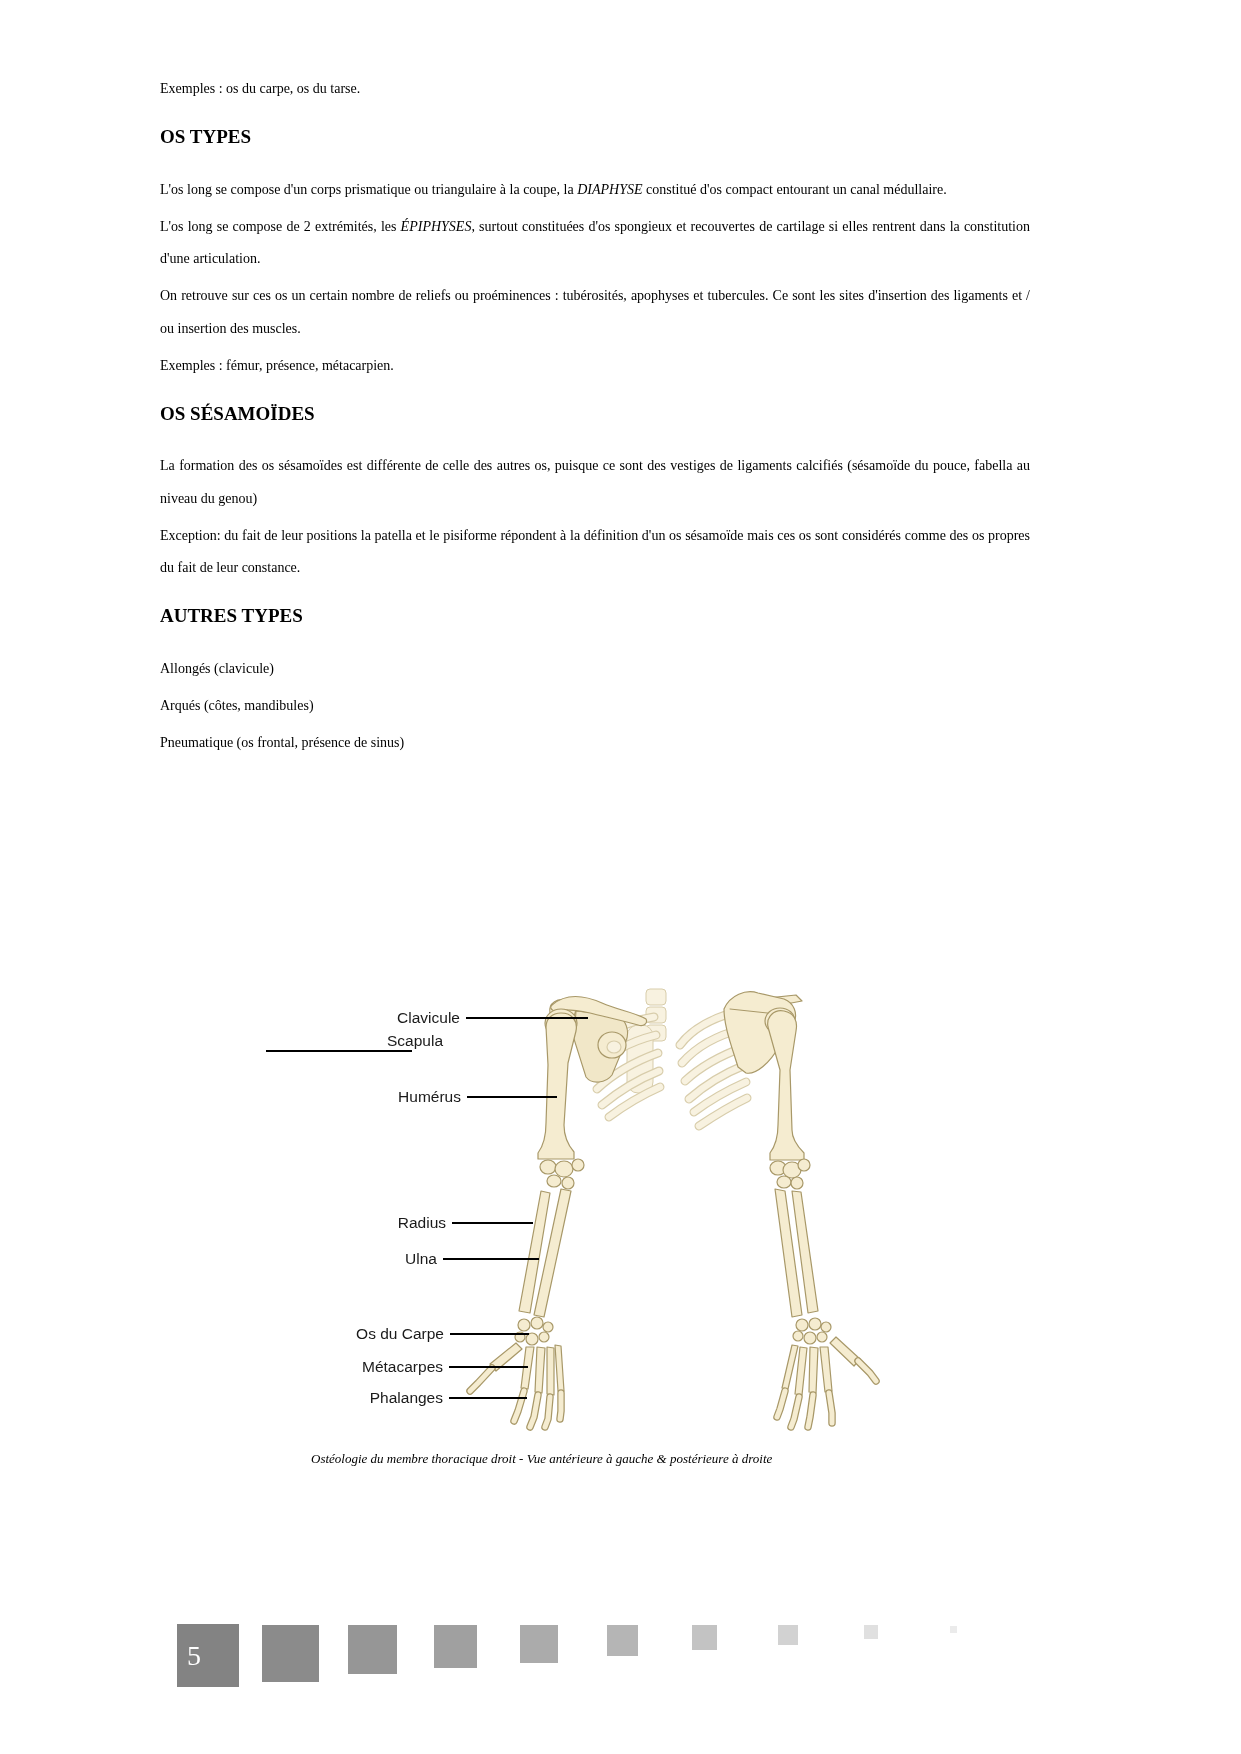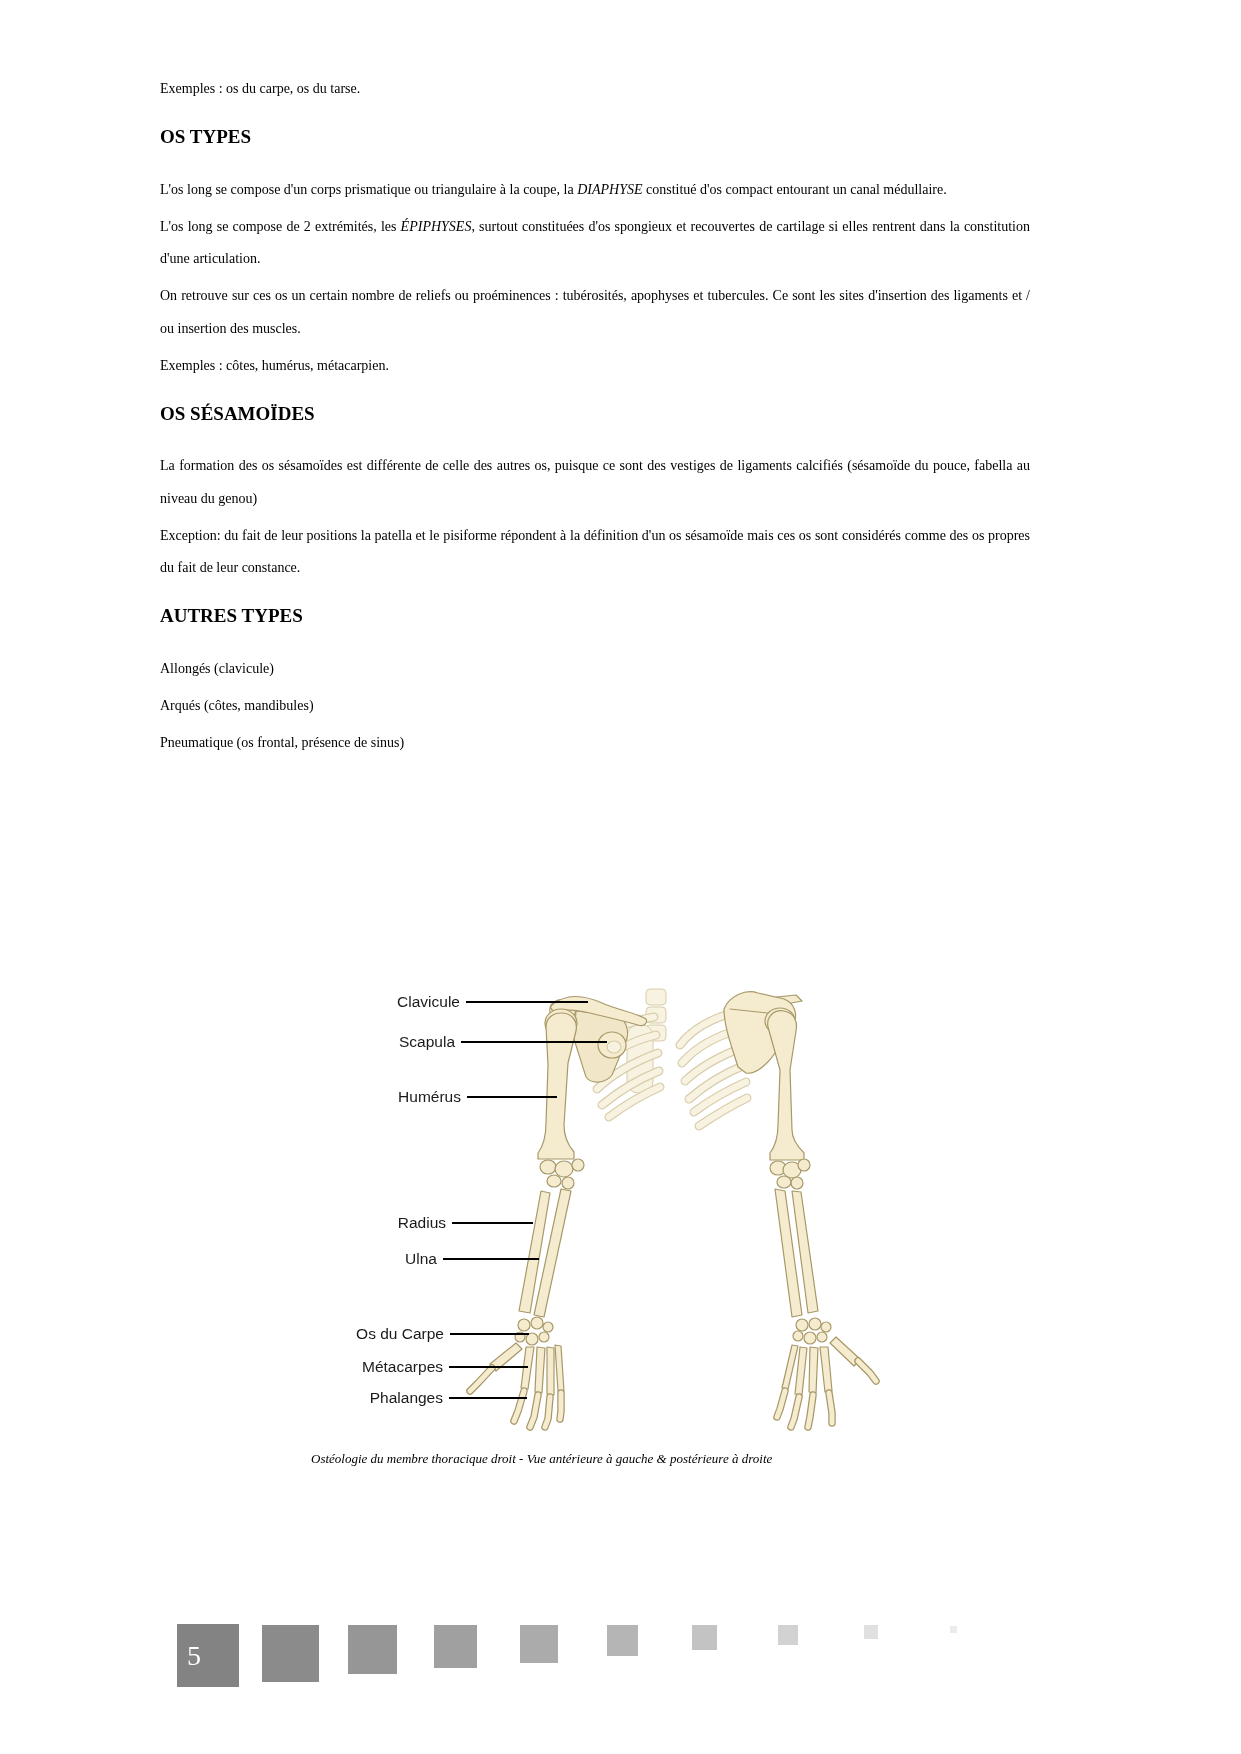--- a/index.html
+++ b/index.html
@@ -44,21 +44,21 @@
 <body>
 
 <div class="page">
 
   <div class="content">
     <p class="single">Exemples : os du carpe, os du tarse.</p>
     <div class="hd">OS TYPES</div>
     <p><span>L'os long se compose d'un corps prismatique ou triangulaire à la coupe, la </span><span class="term">DIAPHYSE</span><span> constitué d'os compact entourant un canal médullaire.</span></p>
     <p><span>L'os long se compose de 2 extrémités, les </span><span class="term">ÉPIPHYSES</span><span>, surtout constituées d'os spongieux et recouvertes de cartilage si elles rentrent dans la constitution d'une articulation.</span></p>
     <p>On retrouve sur ces os un certain nombre de reliefs ou proéminences : tubérosités, apophyses et tubercules. Ce sont les sites d'insertion des ligaments et / ou insertion des muscles.</p>
-    <p class="single">Exemples : côtes, humérus, métacarpien.</p>
+    <p class="single">Exemples : fémur, présence, métacarpien.</p>
     <div class="hd">OS SÉSAMOÏDES</div>
     <p>La formation des os sésamoïdes est différente de celle des autres os, puisque ce sont des vestiges de ligaments calcifiés (sésamoïde du pouce, fabella au niveau du genou)</p>
     <p>Exception: du fait de leur positions la patella et le pisiforme répondent à la définition d'un os sésamoïde mais ces os sont considérés comme des os propres du fait de leur constance.</p>
     <div class="hd">AUTRES TYPES</div>
     <p class="single">Allongés (clavicule)</p>
     <p class="single">Arqués (côtes, mandibules)</p>
     <p class="single">Pneumatique (os frontal, présence de sinus)</p>
   </div>
 
   <div class="figure">
@@ -175,25 +175,25 @@
       </g>
       <g fill="none" stroke="#f5ecd0" stroke-width="5" stroke-linecap="round" stroke-linejoin="round">
         <path d="M418,386 L430,398 L436,406"></path>
         <path d="M389,418 L392,438 L392,448"></path>
         <path d="M373,420 L370,442 L368,452"></path>
         <path d="M359,422 L354,444 L351,452"></path>
         <path d="M345,416 L340,434 L337,442"></path>
       </g>
     </svg>
 
-    <div class="fig-label" style="left:246px;top:44px;">
+    <div class="fig-label" style="left:246px;top:60px;">
       <span class="lbl-text">Clavicule</span>
         <span class="lbl-line" style="width:122px;"></span>
     </div>
-    <div class="fig-label" style="left:241px;top:84px;">
+    <div class="fig-label" style="left:229px;top:84px;flex-direction:column;">
       <span class="lbl-text">Scapula</span>
         <span class="lbl-line" style="width:146px;"></span>
     </div>
     <div class="fig-label" style="left:247px;top:139px;">
       <span class="lbl-text">Humérus</span>
         <span class="lbl-line" style="width:90px;"></span>
     </div>
     <div class="fig-label" style="left:232px;top:265px;">
       <span class="lbl-text">Radius</span>
         <span class="lbl-line" style="width:81px;"></span>

